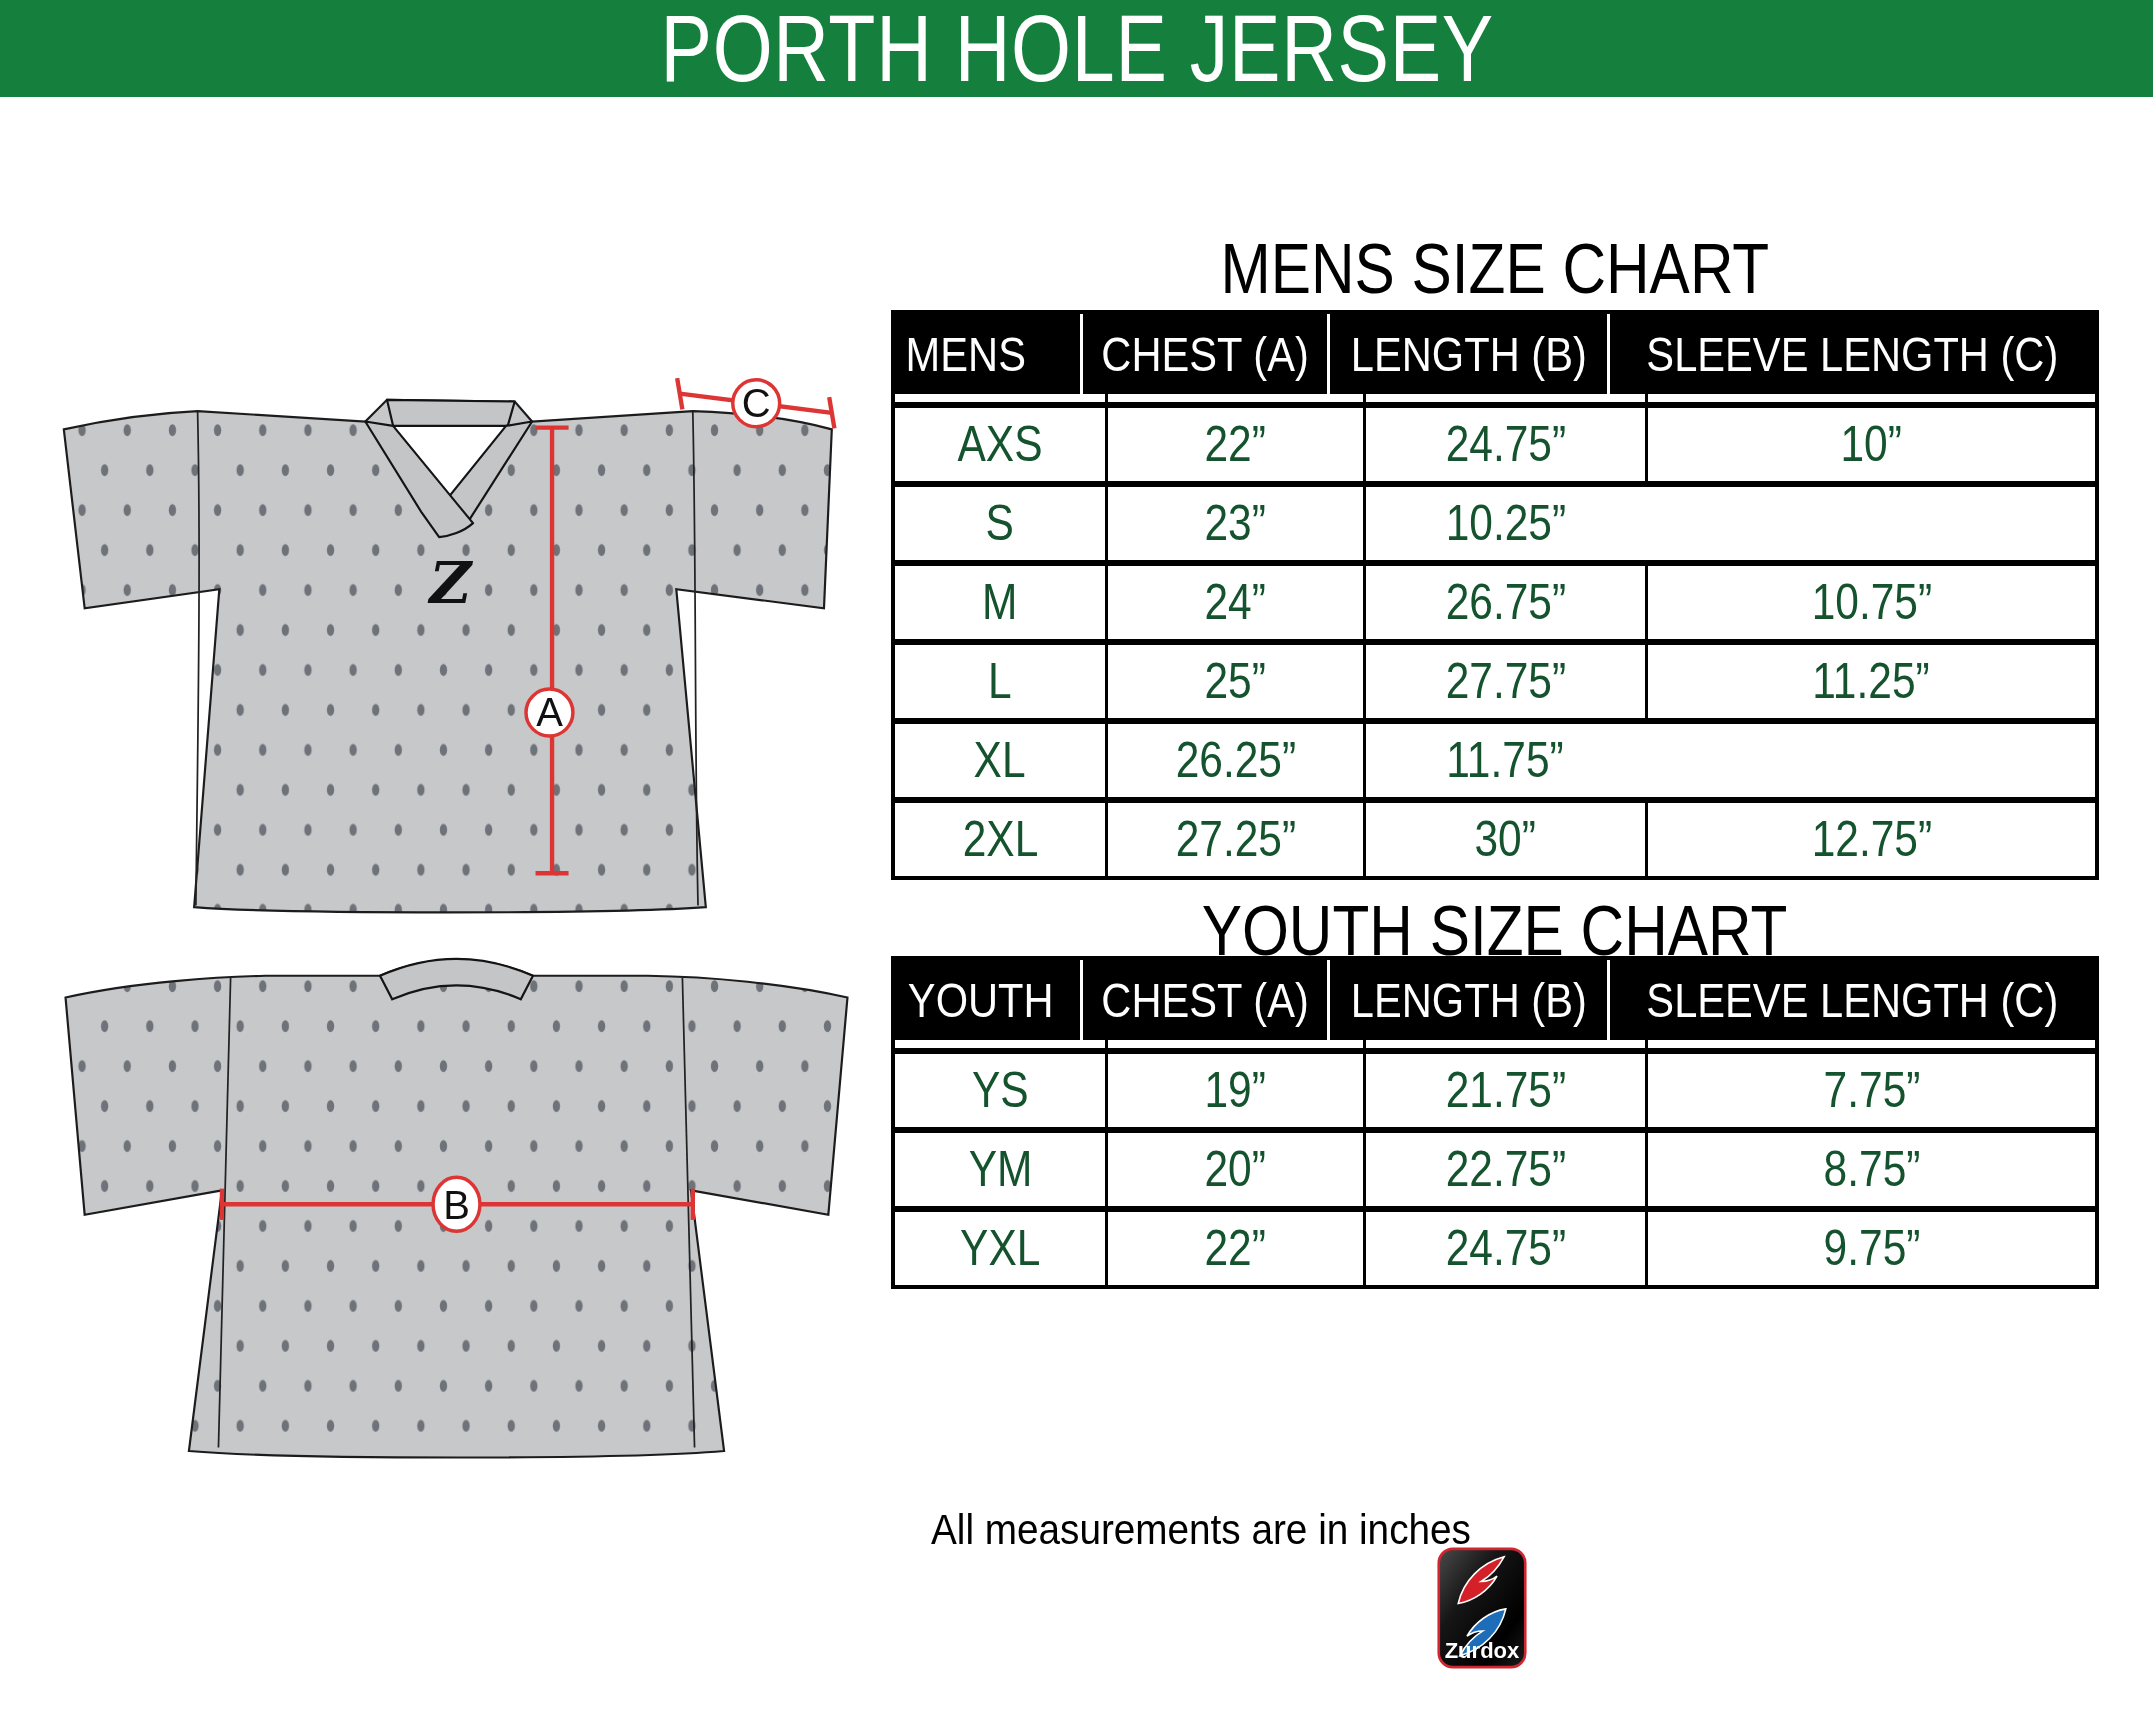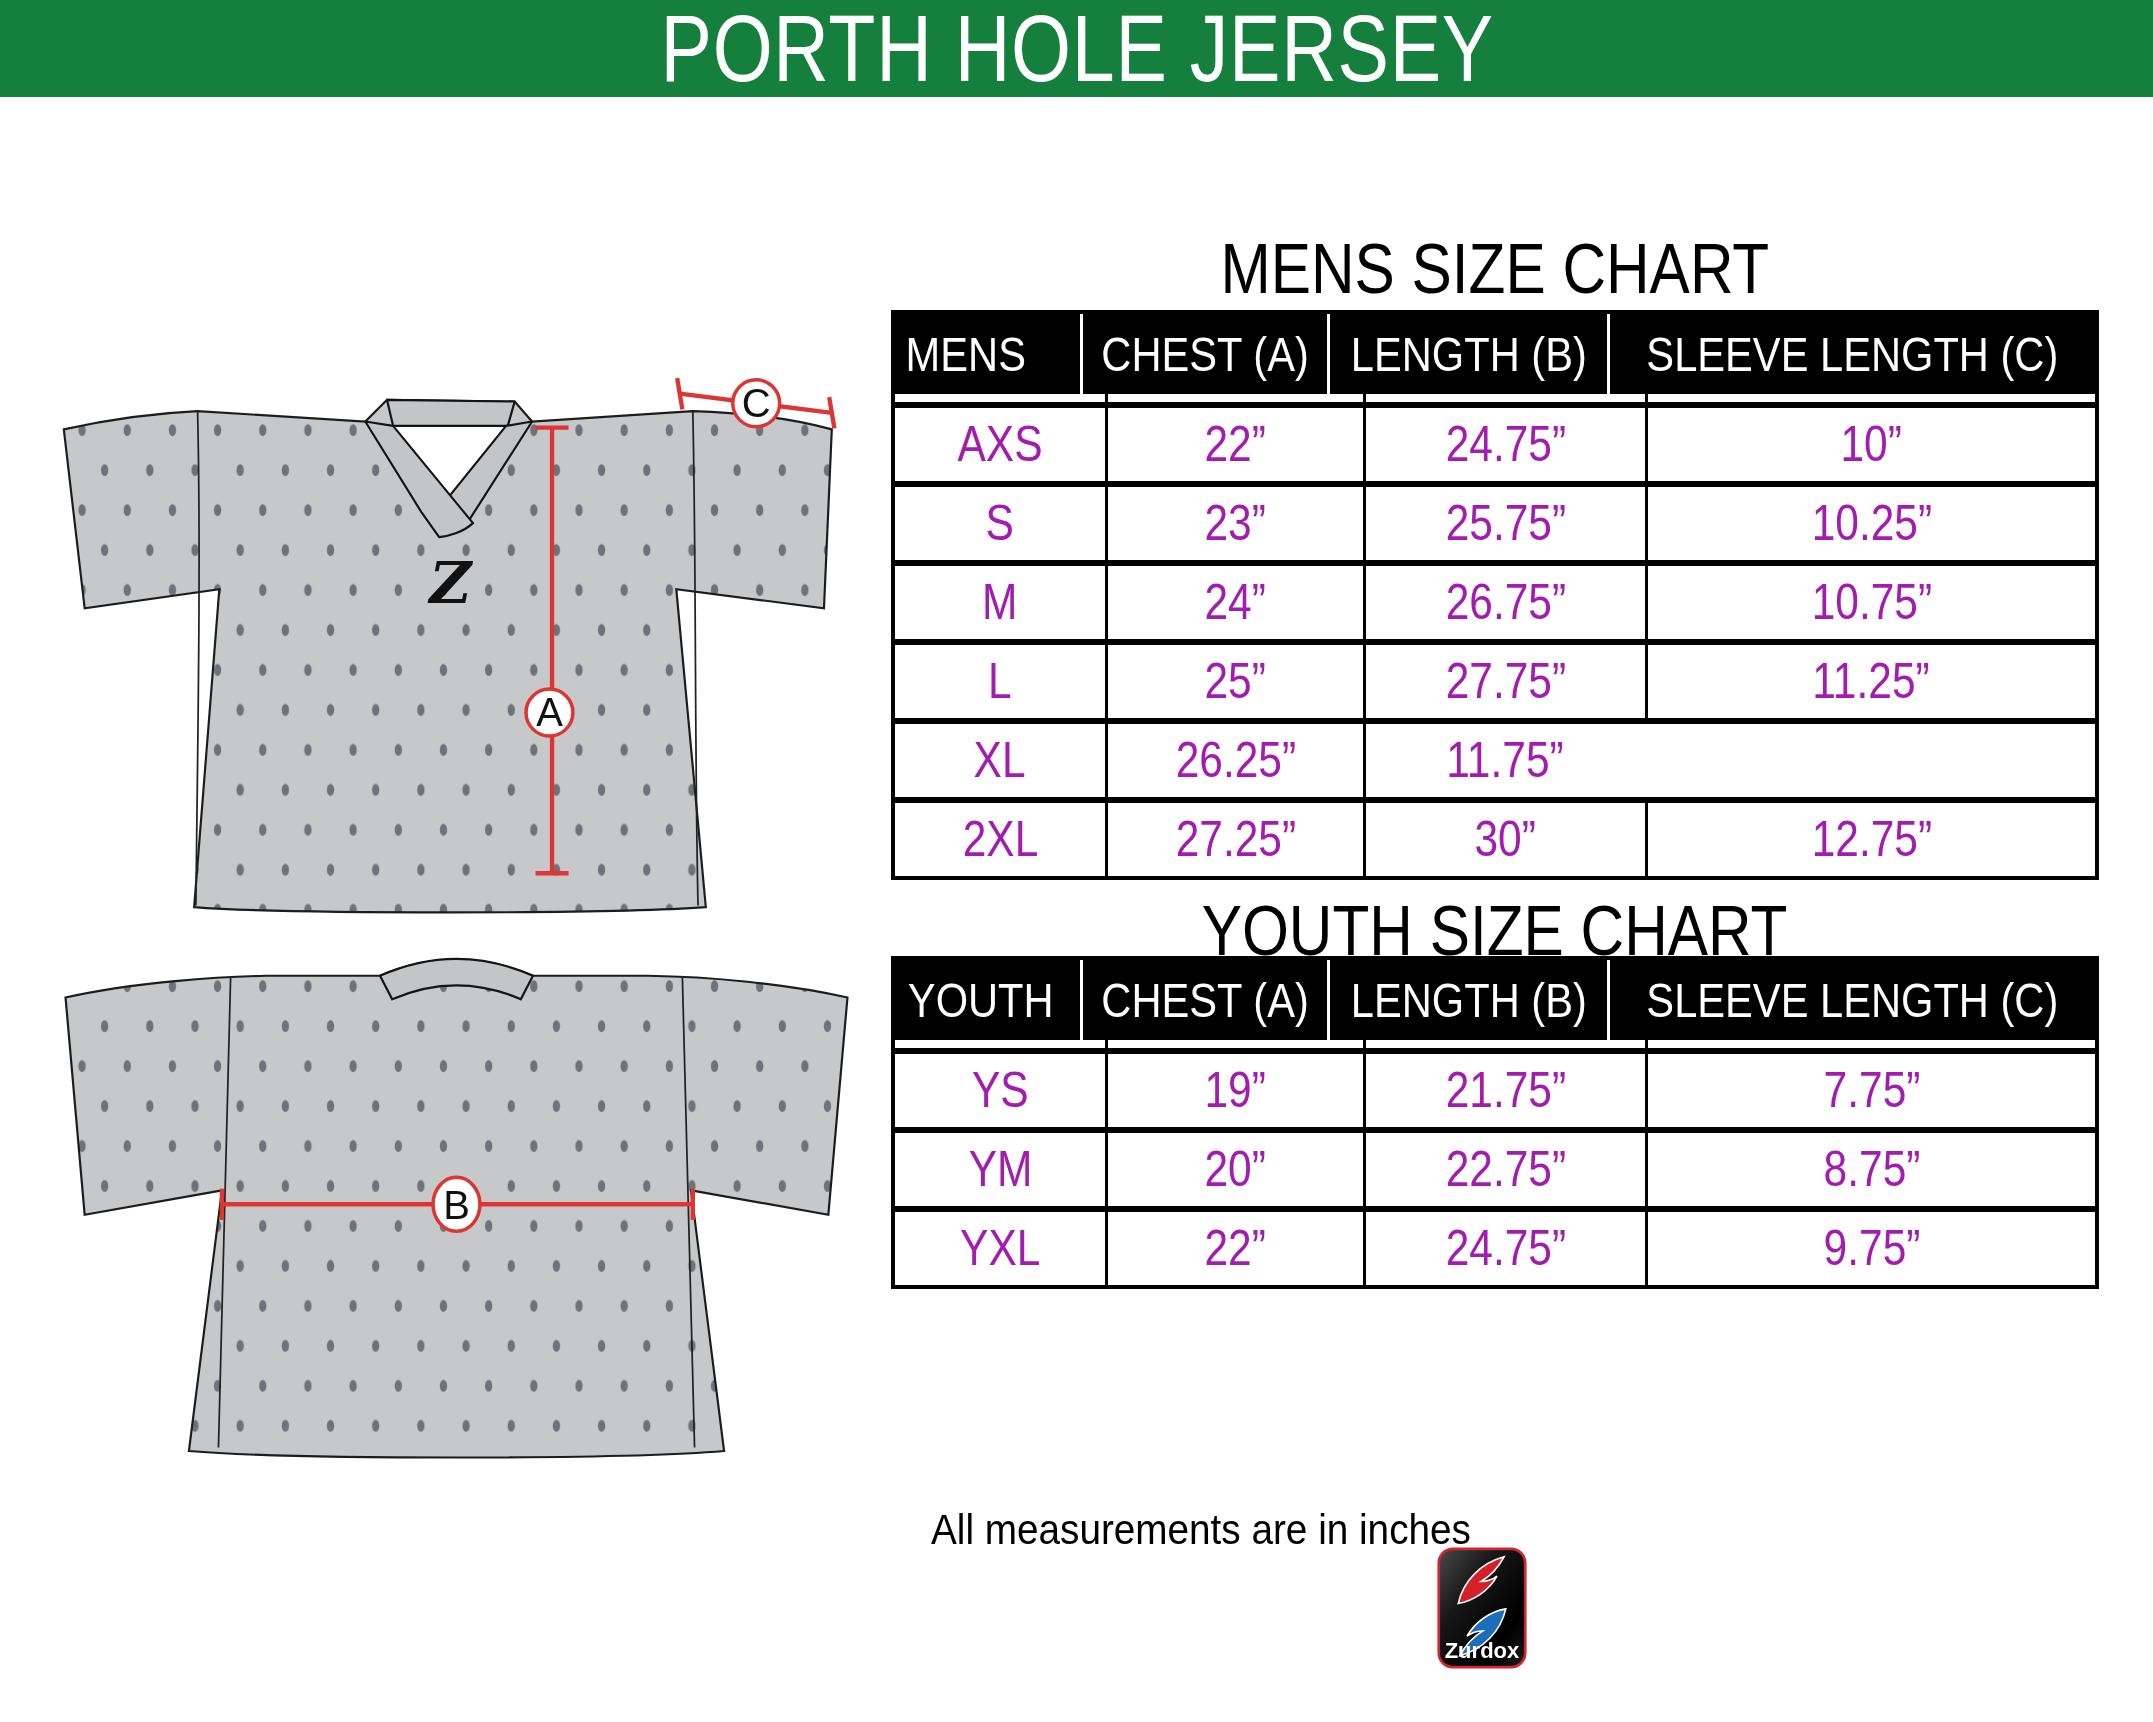--- a/index.html
+++ b/index.html
@@ -29,21 +29,21 @@
   .mens-table{top:310px;}
   .youth-table{top:956px;}
   .t-hdr,.t-gap,.t-row{display:grid;grid-template-columns:17.5fr 21.5fr 23.5fr 37.5fr;}
   .t-hdr{background:#000;color:#fff;height:80px;}
   .t-hdr .cell{display:flex;align-items:center;font-size:49px;box-sizing:border-box;}
   .t-hdr .cell + .cell{border-left:3.5px solid #fff;}
   .t-gap{height:7.8px;background:#fff;}
   .t-gap .gcell{box-sizing:border-box;}
   .t-gap .gcell + .gcell{border-left:3.5px solid #000;}
   .t-row{height:73px;border-top:6px solid #000;box-sizing:content-box;}
-  .t-row .cell{display:flex;align-items:center;justify-content:center;font-size:50px;color:#a21caf;box-sizing:border-box;}
+  .t-row .cell{display:flex;align-items:center;justify-content:center;font-size:50px;color:#14532d;box-sizing:border-box;}
   .t-row .cell + .cell{border-left:3.5px solid #000;}
 
   
   .footer-note{position:absolute;left:901px;top:1505px;width:1208px;text-align:left;font-size:43px;color:#000;}
   .footer-note .cond{transform:scaleX(0.9);}
   .brand-logo{position:absolute;left:1437px;top:1547px;width:90px;height:122px;}
 
   
   .front-jersey{position:absolute;left:48px;top:372px;width:817px;height:556px;}
   .back-jersey{position:absolute;left:48px;top:928px;width:817px;height:543px;}
@@ -163,23 +163,20 @@
     <div class="cell">
         <span class="cond">10”</span>
       </div>
   </div>
   <div class="t-row">
     <div class="cell">
         <span class="cond">S</span>
       </div>
     <div class="cell">
         <span class="cond">23”</span>
-      </div>
-    <div class="cell">
-        <span class="cond">25.75”</span>
       </div>
     <div class="cell">
         <span class="cond">10.25”</span>
       </div>
   </div>
   <div class="t-row">
     <div class="cell">
         <span class="cond">M</span>
       </div>
     <div class="cell">

